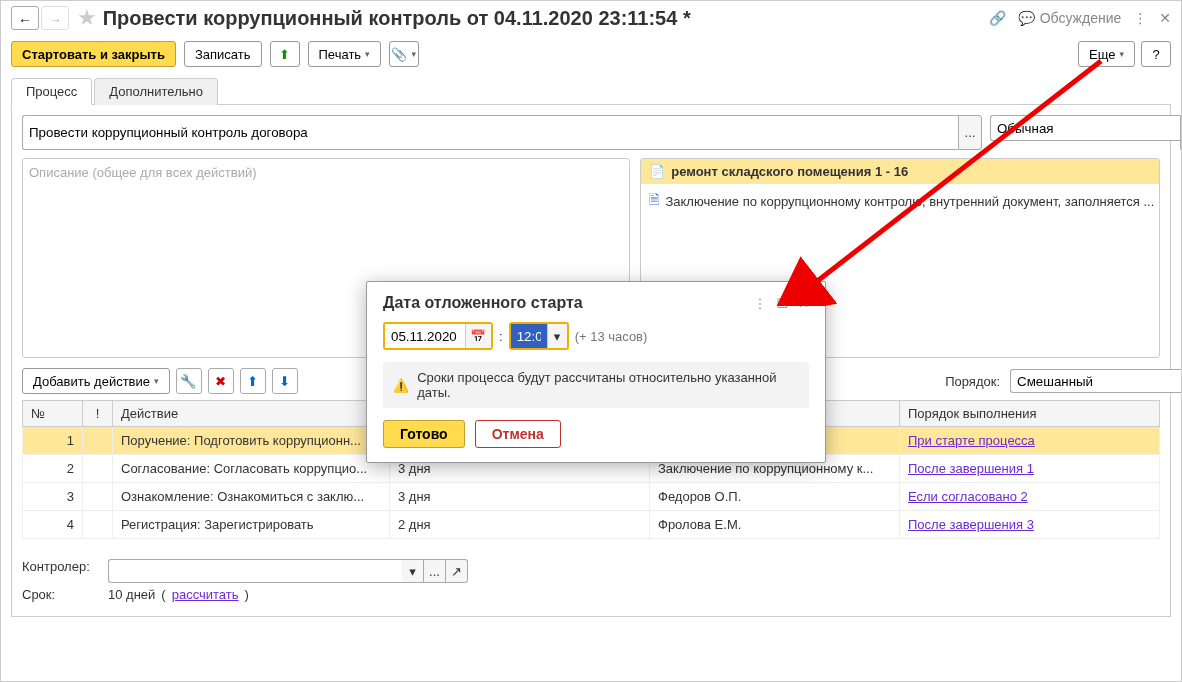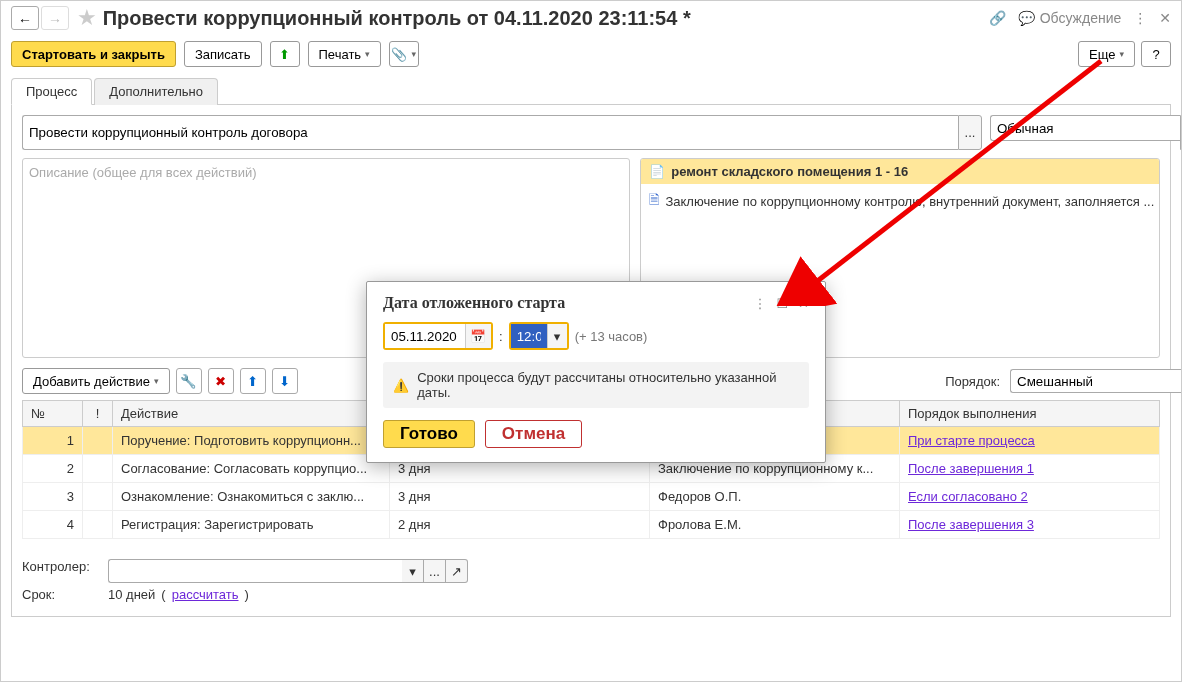--- a/index.html
+++ b/index.html
@@ -50,34 +50,34 @@
 .control-section { margin-top: 20px; }
 .control-title { color: #009933; font-weight: bold; margin-bottom: 6px;}
 .control-row { display: flex; align-items: flex-start; gap: 6px; margin-bottom: 4px;}
 .control-label { width: 80px; }
 .control-input { width: 360px; display:flex;}
 .control-input input{flex:1;height:24px;border:1px solid #aaa;border-right:none;padding:0 6px;border-radius:3px 0 0 3px;}
 .control-input .caret-btn, .control-input .dots, .control-input .ext{width:22px;border:1px solid #aaa;background:#f5f5f5;display:flex;align-items:center;justify-content:center;cursor:pointer;border-left:none;}
 .control-input .ext{border-radius:0 3px 3px 0;}
 .dialog { position: absolute; top: 280px; left: 365px; width: 460px; background: #fff; border: 1px solid #999; box-shadow: 0 4px 20px rgba(0,0,0,0.3); border-radius: 2px; padding: 12px 16px 14px; z-index: 100; }
 .dialog-header { display: flex; align-items: center; margin-bottom: 10px; }
-.dialog-title { font-size: 16px; font-weight: bold; font-family: Liberation Serif, serif; }
+.dialog-title { font-size: 16px; font-weight: bold; }
 .dialog-header-right { margin-left: auto; display: flex; gap: 10px; color: #888; }
 .dialog-header-right span { cursor: pointer; }
 .dialog-row { display: flex; align-items: center; gap: 6px; margin-bottom: 12px;}
 .date-field { display:flex; border: 2px solid #f0b000; border-radius:3px; height:28px;}
 .date-field input { width: 80px; border:none; padding: 0 6px; outline:none;}
 .date-field .cal { width: 26px; border-left:1px solid #ccc; display:flex;align-items:center;justify-content:center;background:#f5f5f5;cursor:pointer;}
 .time-field { display:flex; border: 2px solid #f0b000; border-radius:3px; height:28px;}
 .time-field input { width: 36px; border:none; padding: 0 6px; background:#3060c0; color:#fff; outline:none;}
 .time-field .caret-btn { width: 20px; border-left:1px solid #ccc; background:#f5f5f5;display:flex;align-items:center;justify-content:center;cursor:pointer;}
 .hint { color: #777; }
 .warn-box { background: #f3f3f3; padding: 8px 10px; border-radius:3px; display:flex; gap:8px; align-items:center; margin-bottom:12px;}
 .dialog-buttons { display:flex; gap:10px;}
-.dlg-btn { height: 28px; padding: 0 16px; border-radius:3px; cursor:pointer; font-size:17px; font-weight:bold;}
+.dlg-btn { height: 28px; padding: 0 16px; border-radius:3px; cursor:pointer; font-size:14px; font-weight:bold;}
 .dlg-btn.ok { background:#ffdb4d; border:1px solid #c0a030;}
 .dlg-btn.cancel { background:#fff; border:1px solid #c03030; color:#c03030;}
 svg.arrow { position: absolute; top: 45px; left: 700px; z-index: 200; pointer-events: none; }
 </style>
 </head>
 <body>
 
 <div class="header">
   <button class="nav-btn">←</button>
   <button class="nav-btn disabled">→</button>

